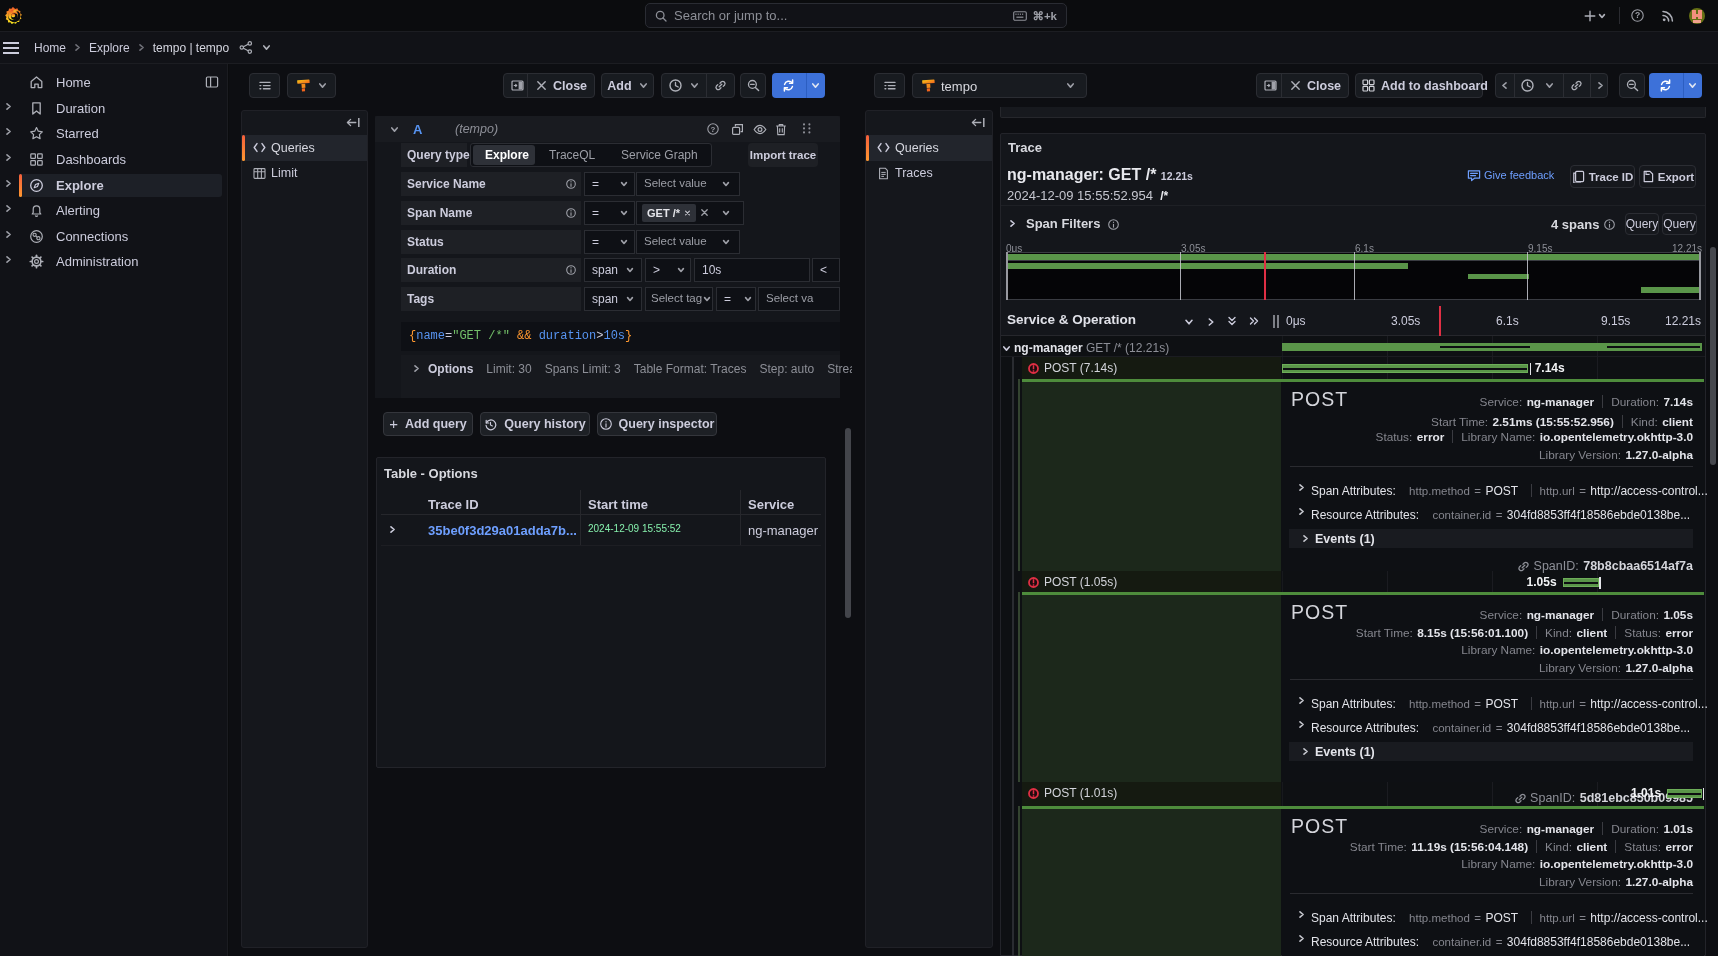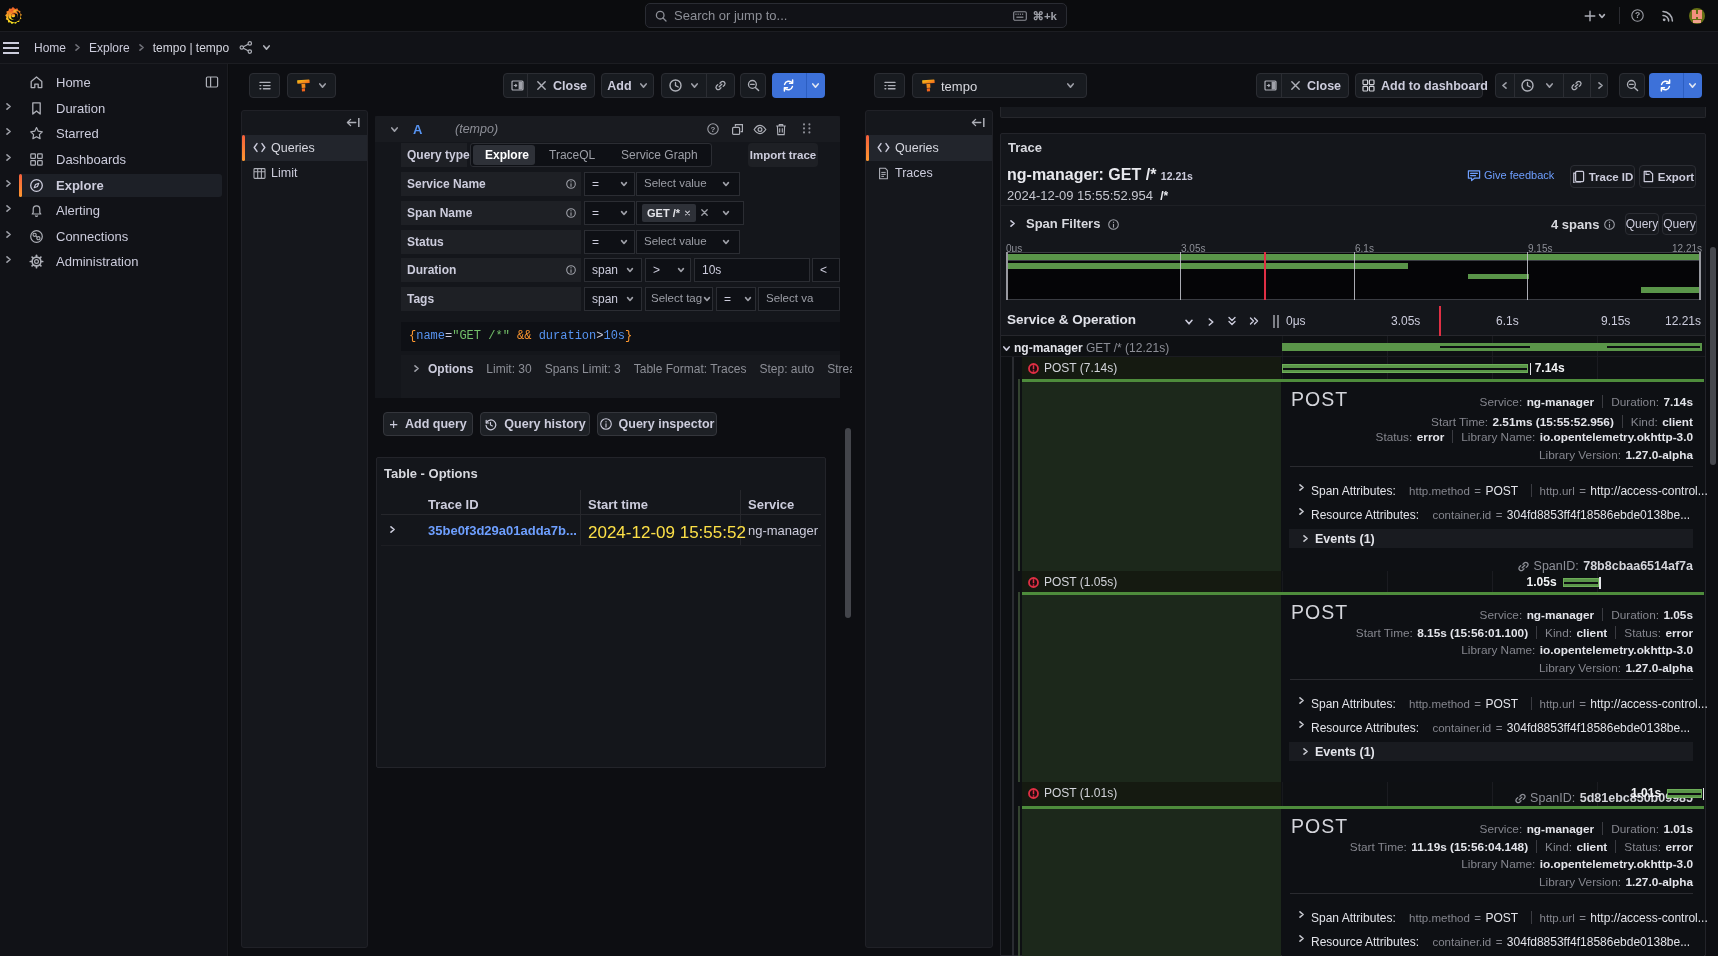--- a/index.html
+++ b/index.html
@@ -445,21 +445,21 @@
 <div class="a" style="left:428px;top:497px;color:#ccccdc;font-size:13px;font-weight:700">Trace ID</div>
 <div class="a" style="left:588px;top:497px;color:#ccccdc;font-size:13px;font-weight:700">Start time</div>
 <div class="a" style="left:748px;top:497px;color:#ccccdc;font-size:13px;font-weight:700">Service</div>
 <div class="a" style="left:381px;top:514px;width:440px;height:1px;background:#26272c"></div>
 <div class="a" style="left:580px;top:490px;width:1px;height:55px;background:#26272c"></div>
 <div class="a" style="left:740px;top:490px;width:1px;height:55px;background:#26272c"></div>
 <div class="a" style="left:388px;top:525px;line-height:0"><svg width="9" height="9" viewBox="0 0 9 9" fill="none">
         <path d="M2.97 1.8 L6.12 4.5 L2.97 7.2" stroke="#ccccdc" stroke-width="1.6" stroke-linecap="round" stroke-linejoin="round"></path>
       </svg></div>
 <div class="a" style="left:428px;top:523px;color:#6e9fff;font-size:13px;font-weight:600">35be0f3d29a01adda7b...</div>
-<div class="a" style="left:588px;top:523px;color:#fde047;font-size:17px">2024-12-09 15:55:52</div>
+<div class="a" style="left:588px;top:523px;color:#86efac;font-size:10px">2024-12-09 15:55:52</div>
 <div class="a" style="left:748px;top:523px;color:#ccccdc;font-size:13px">ng-manager</div>
 <div class="a" style="left:381px;top:545px;width:440px;height:1px;background:#1d1e23"></div>
 <div class="a" style="left:845px;top:428px;width:6px;height:190px;background:#43454b;border-radius:3px"></div>
 <div class="a btn" style="left:874px;top:73px;width:31px;height:25px;background:#181b20;border:1px solid #2b2d33;">
       <svg width="14" height="14" viewBox="0 0 14 14" fill="none">
         <g stroke="#aeb0b8" stroke-width="1.4" stroke-linecap="round">
           <path d="M2 3.4 L12 3.4"></path>
           <path d="M5.4 6.6 L12 6.6"></path>
           <path d="M5.4 9.8 L12 9.8"></path>
           <path d="M2 6.6 L2.8 6.6 M2 9.8 L2.8 9.8"></path>

